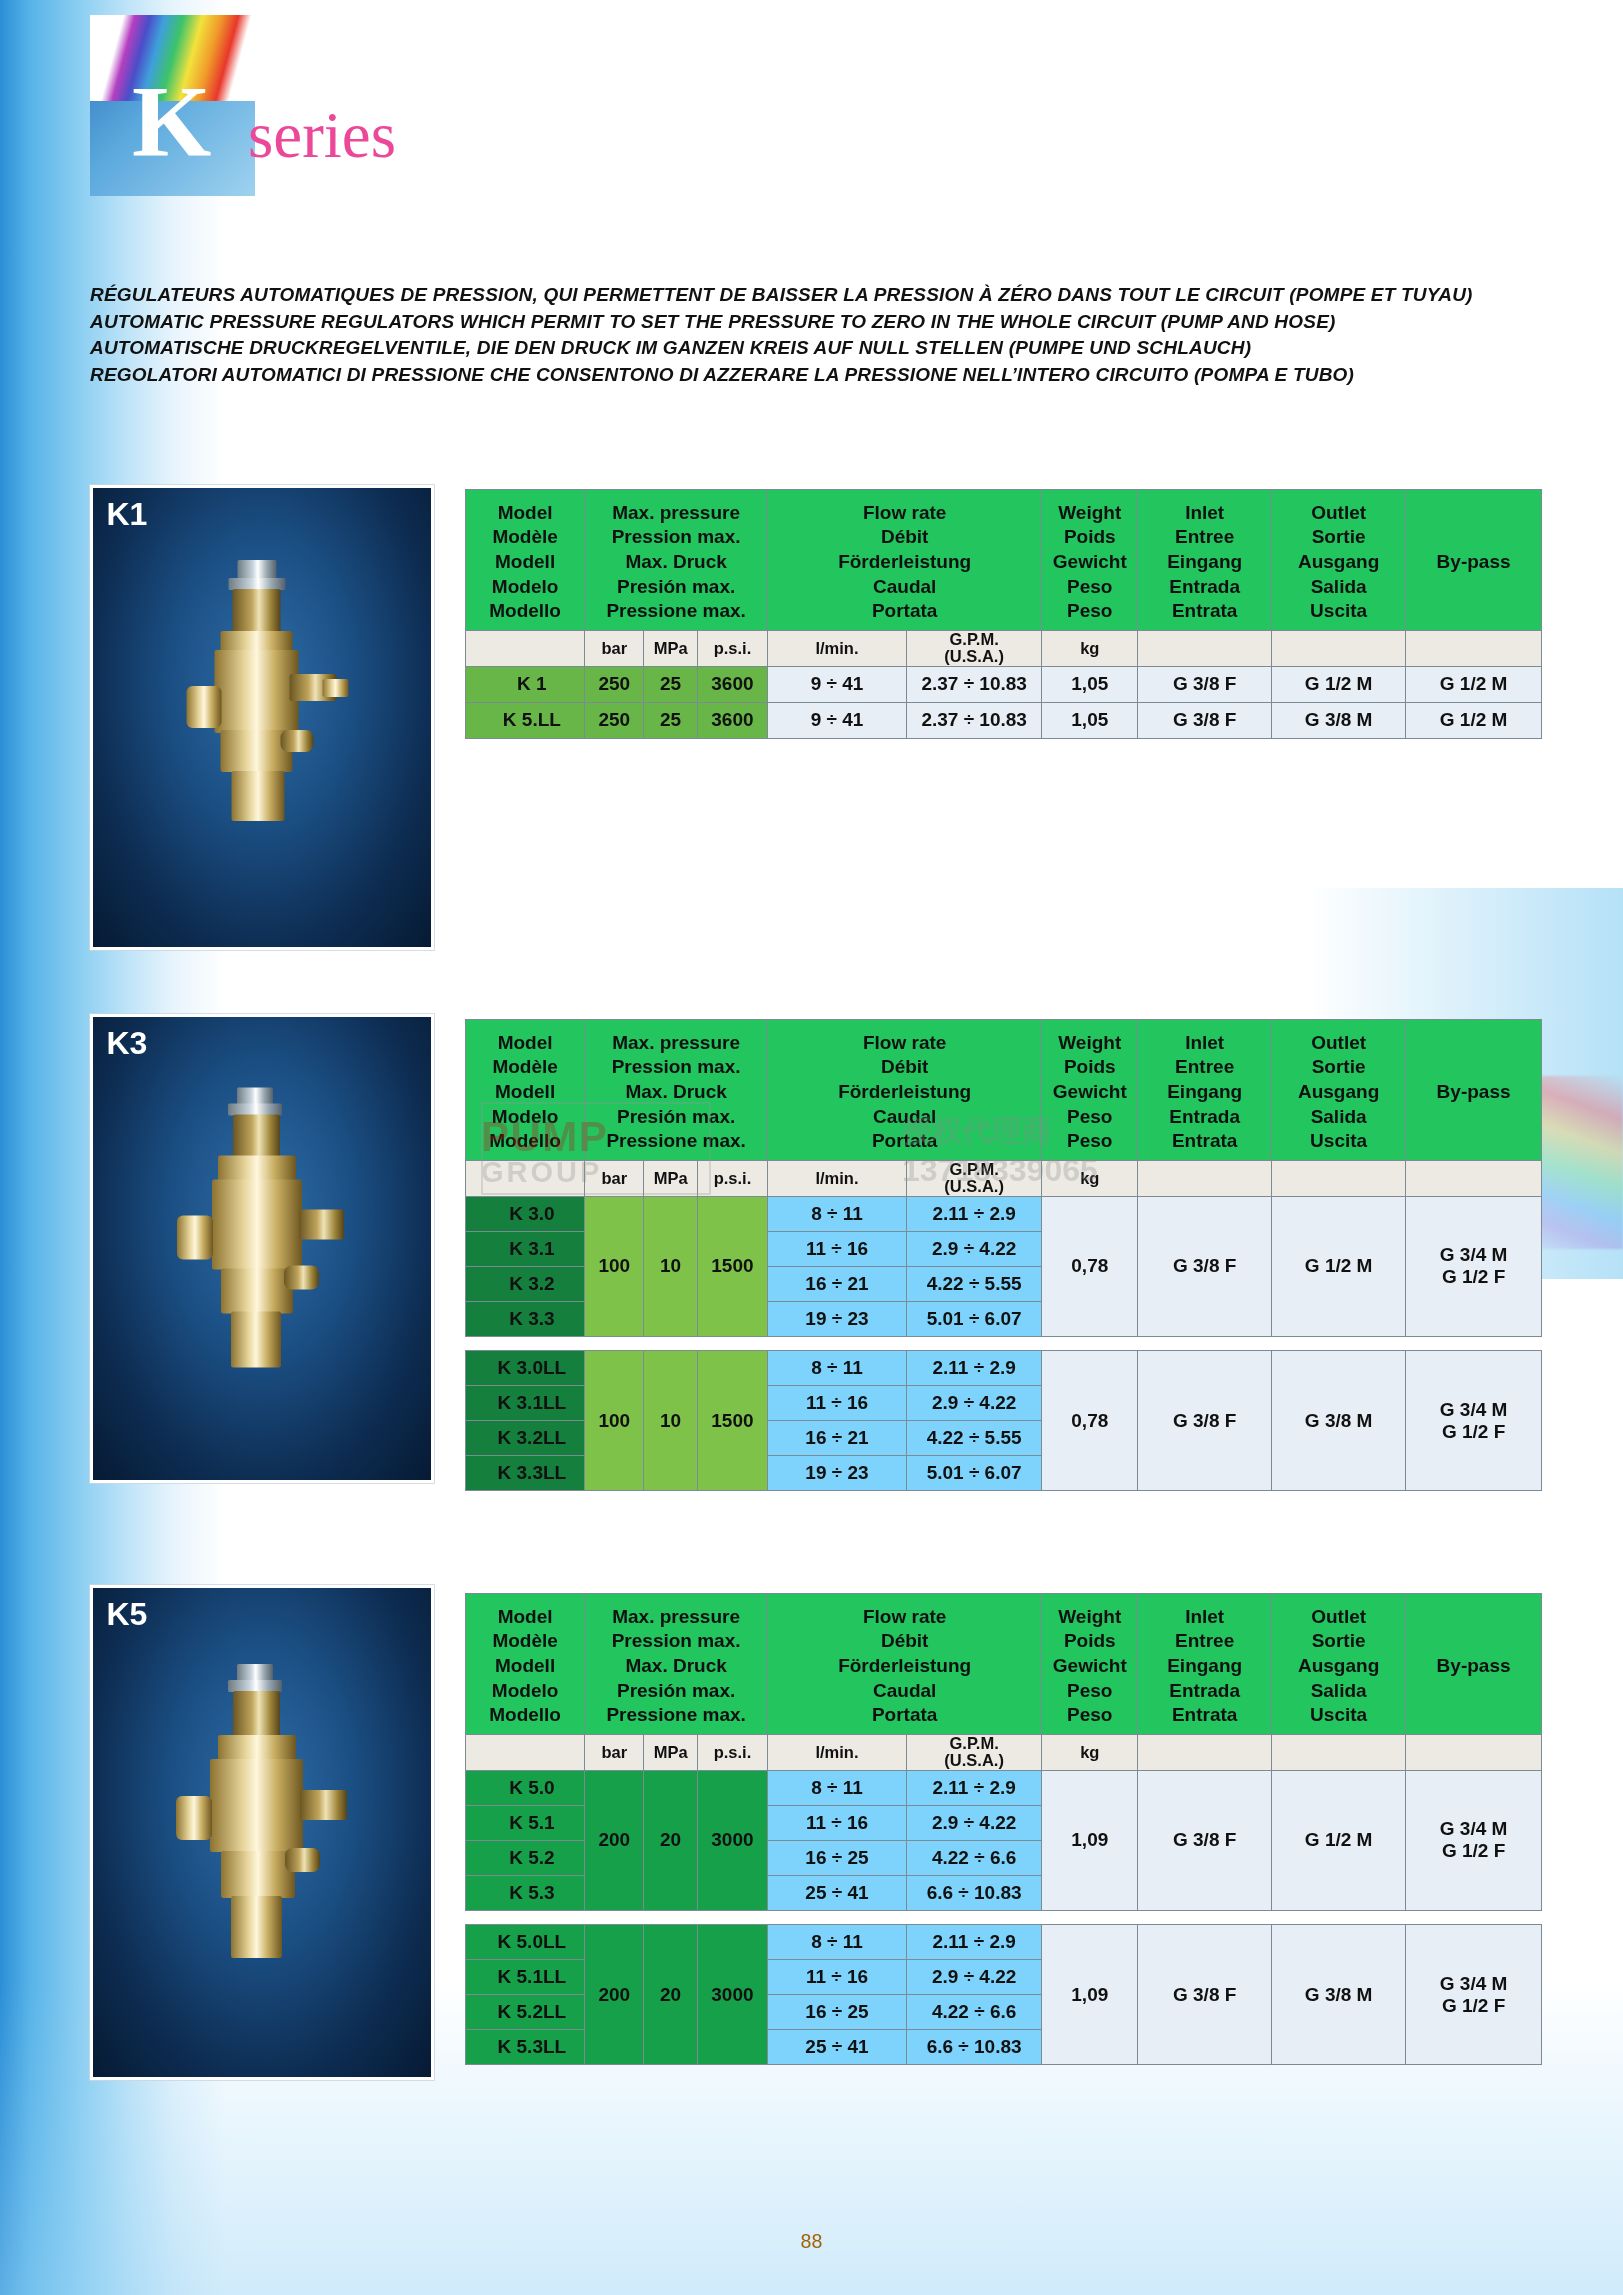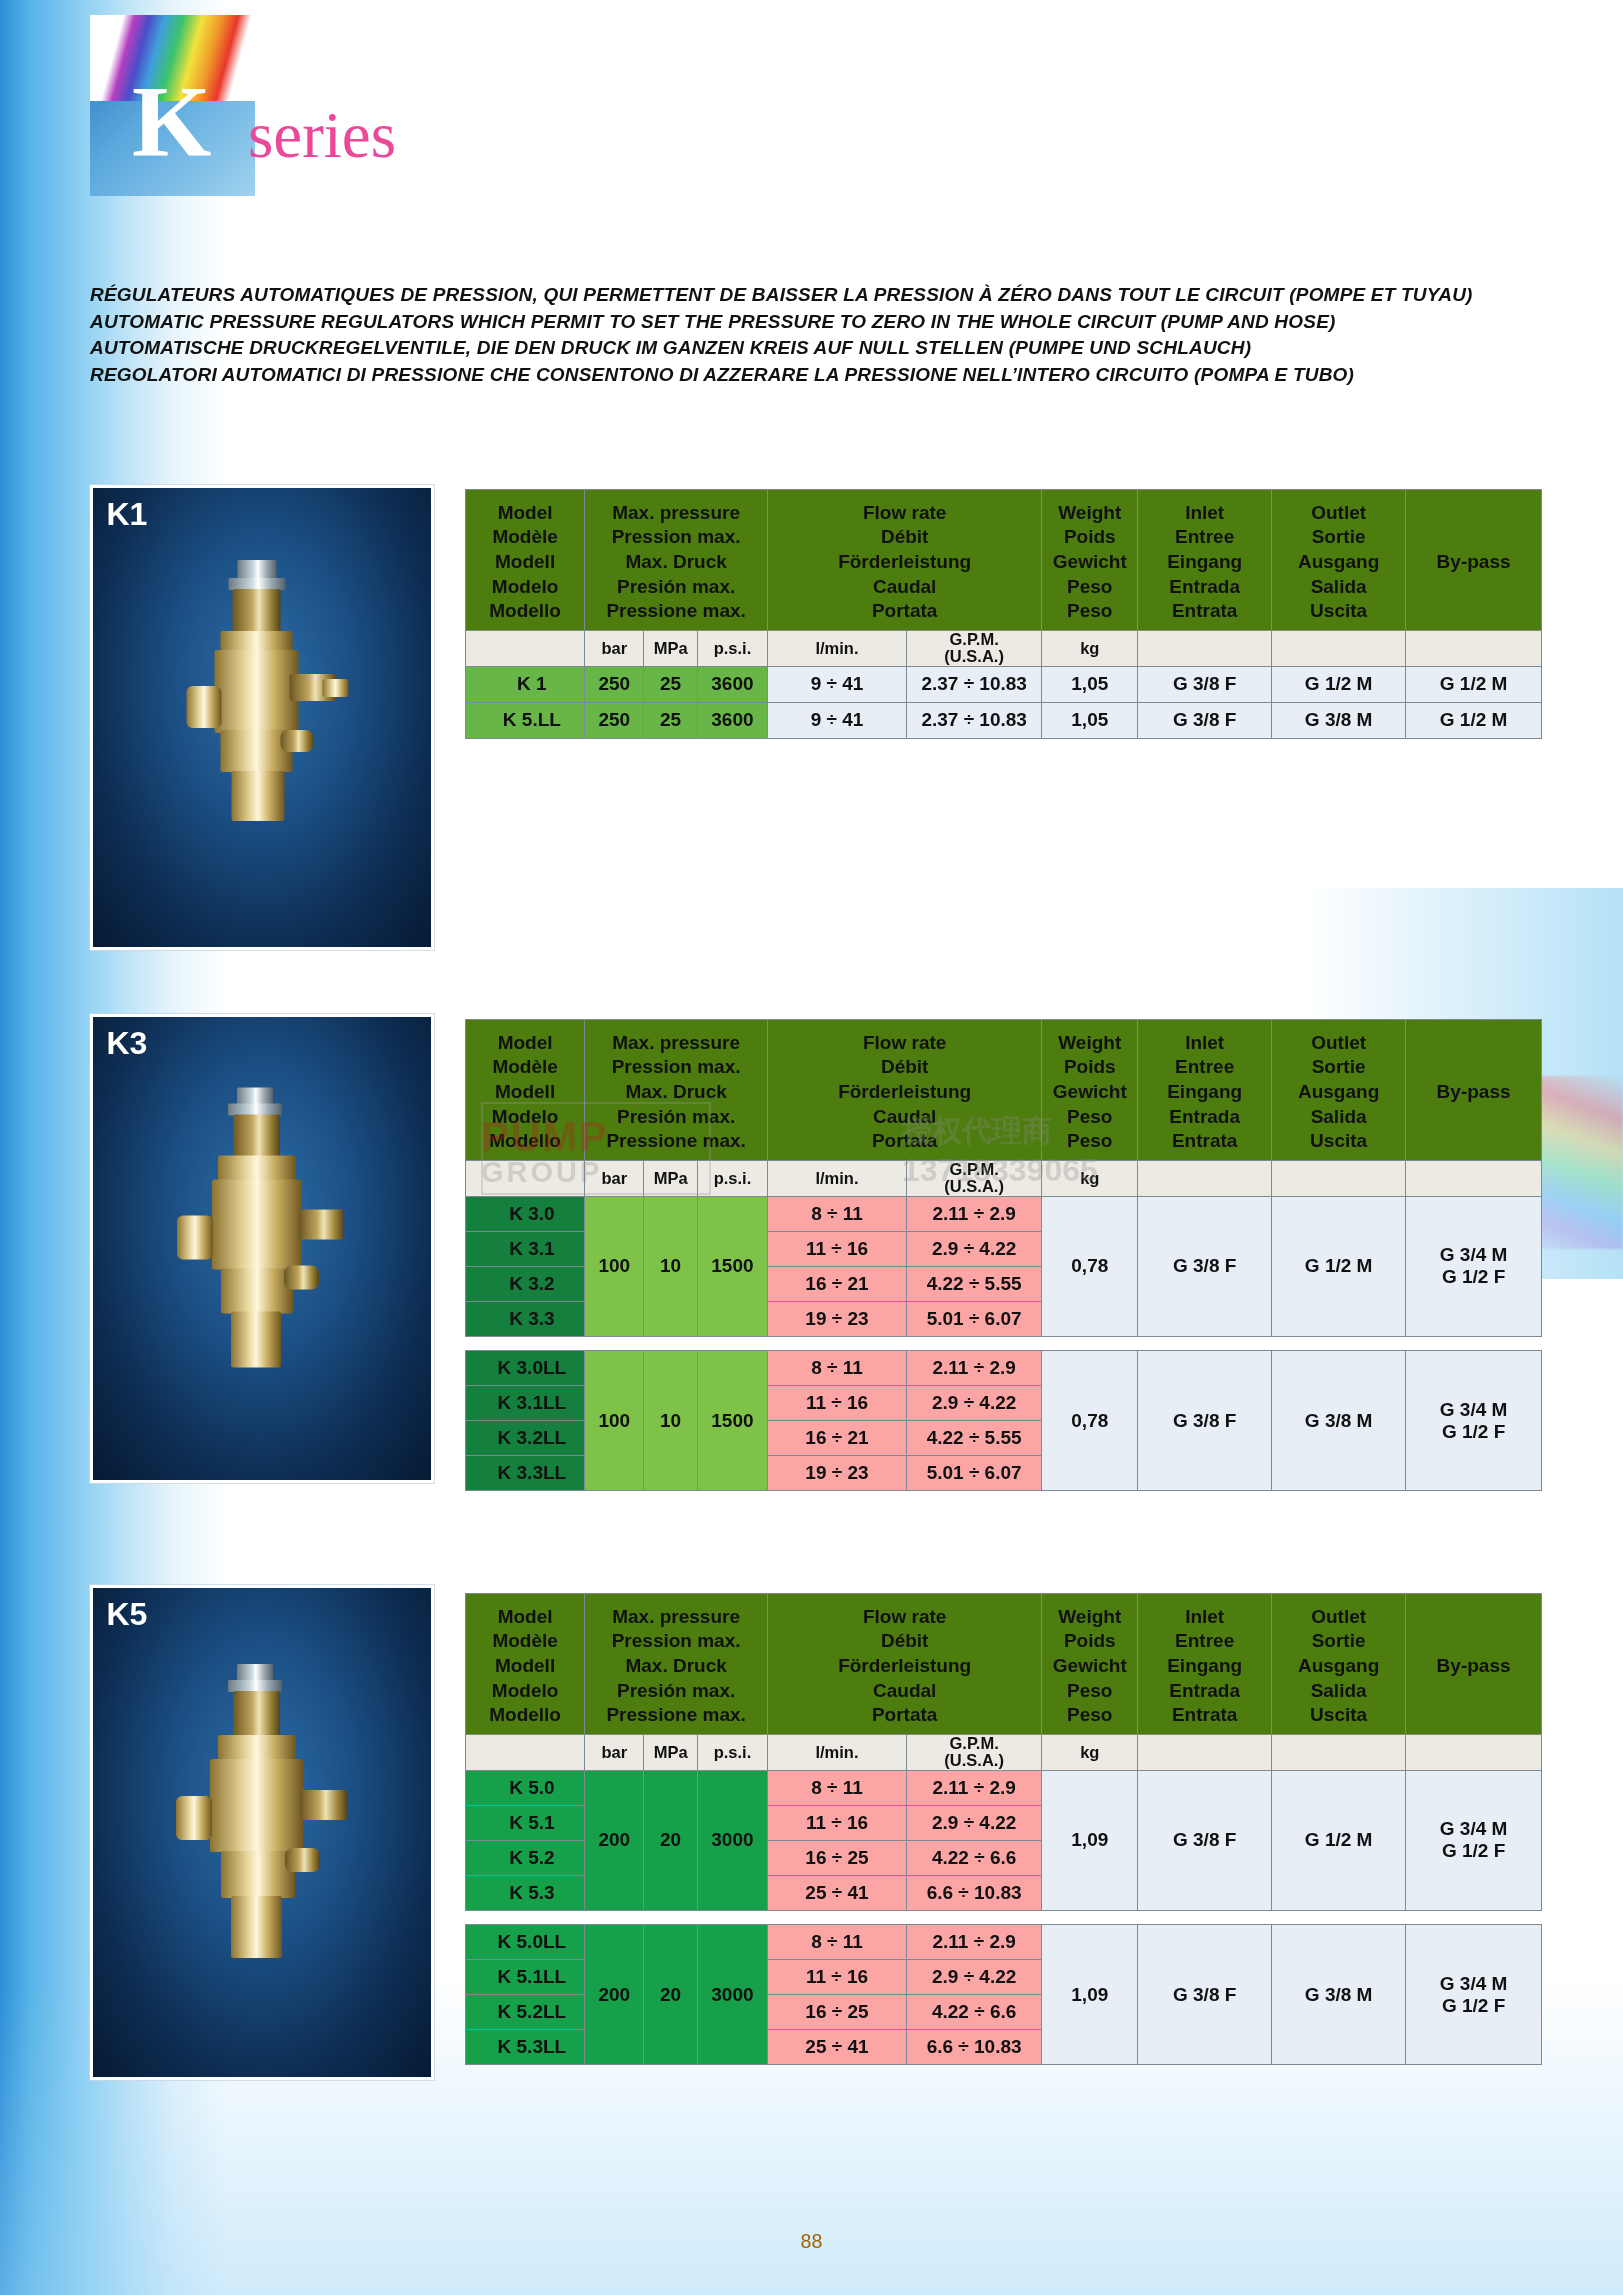--- a/index.html
+++ b/index.html
@@ -105,40 +105,40 @@
     background:#ffffff;
   }
   table.spec td, table.spec th{
     border:0.8px solid #7b8a93;
     padding:0;
     text-align:center;
     vertical-align:middle;
     font-weight:bold;
   }
   .hdr{
-    background:#4d7c0f;
+    background:#22c55e;
     text-align:left;
     vertical-align:top;
     padding:10.5px 10.5px 6px 10.5px !important;
     font-size:19px;
     line-height:1.30;
   }
   .unitrow td{
     background:#eceae3;
     font-size:16.5px;
     height:35px;
   }
   .unitcell{font-size:16.5px;}
   .gpm{font-size:14.3px;line-height:1.05;}
   .model-green{background:#15803d;text-align:left;padding-left:13.5px !important;}
   .press-green{background:#7ec24a;}
   .model-green-dark{background:#17a04a;text-align:left;padding-left:13.5px !important;}
   .press-green-dark{background:#17a04a;}
   .cell-blue{background:#e8eef5;}
-  .cell-white{background:#fca5a5;}
+  .cell-white{background:#7dd3fc;}
   .row-h{height:35px;}
   .k1-row td{height:35px;}
   .k1-model{background:#68b648;text-align:left;padding-left:13.5px !important;}
   .k1-press{background:#68b648;}
 
   .page-number{
     position:absolute;left:0;right:0;bottom:42px;
     text-align:center;font-size:19.6px;color:#a16207;font-weight:normal;
   }
 

